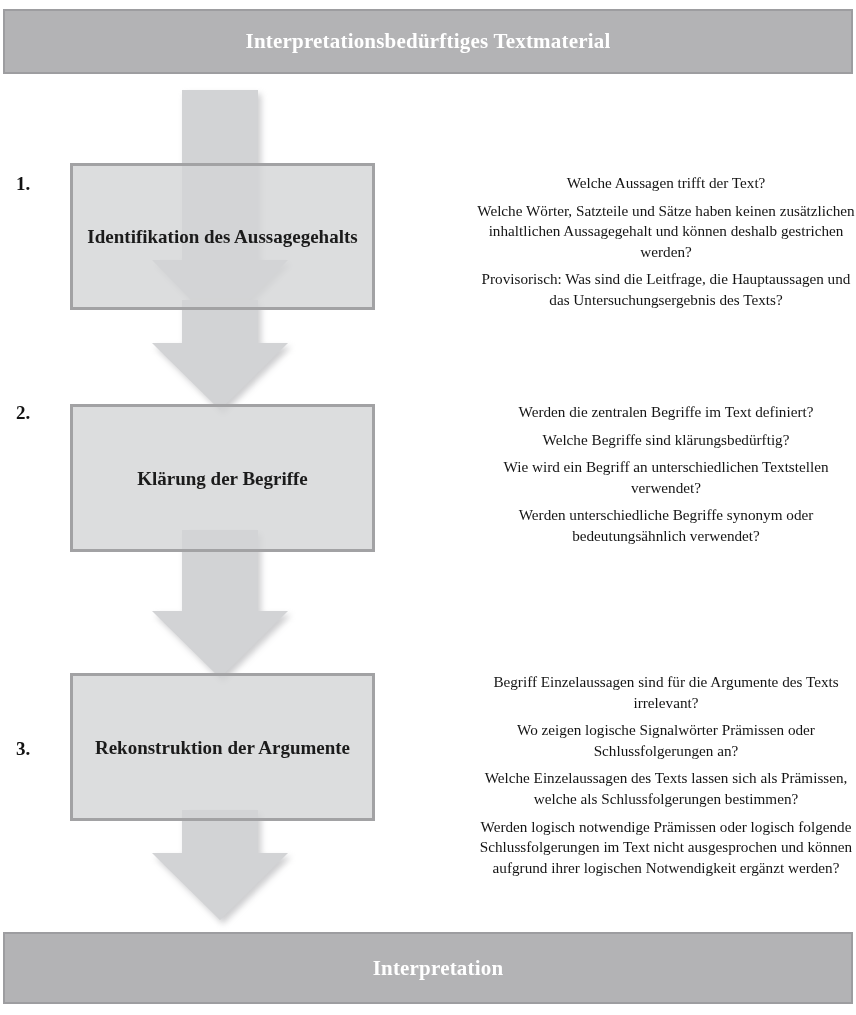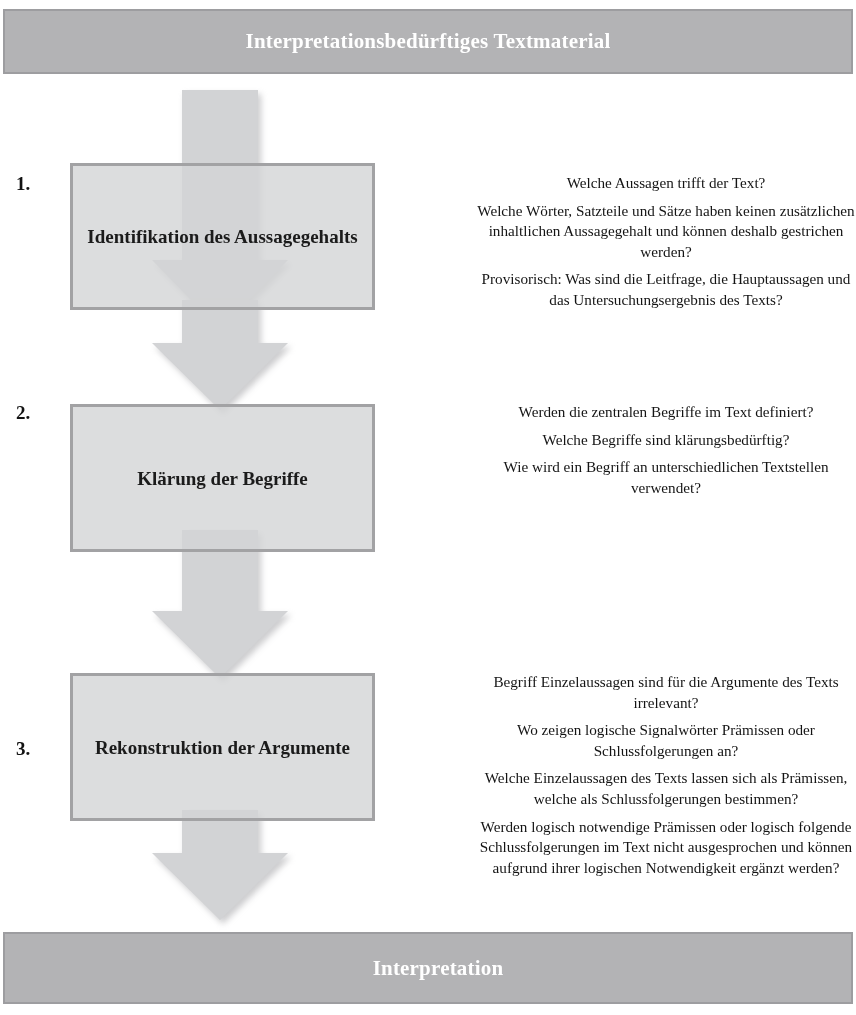--- a/index.html
+++ b/index.html
@@ -130,20 +130,21 @@
   <div class="step-num" style="top:402px;">2.</div>
 
   <div class="step-box" style="top:392px;height:148px;margin-top:12px;">
     <span class="box-label">Klärung der Begriffe</span>
   </div>
 
   <div class="q-block" style="top:398px;">
     <p class="q-item">Werden die zentralen Begriffe im Text definiert?</p>
     <p class="q-item">Welche Begriffe sind klärungsbedürftig?</p>
     <p class="q-item">Wie wird ein Begriff an unterschiedlichen Textstellen verwendet?</p>
+    <p class="q-item">Werden unterschiedliche Begriffe synonym oder bedeutungsähnlich verwendet?</p>
   </div>
 
   <div class="step-num" style="top:738px;">3.</div>
 
   <div class="step-box" style="top:673px;height:148px;">
     <span class="box-label">Rekonstruktion der Argumente</span>
   </div>
 
   <div class="q-block" style="top:668px;">
     <p class="q-item">Begriff Einzelaussagen sind für die Argumente des Texts irrelevant?</p>

